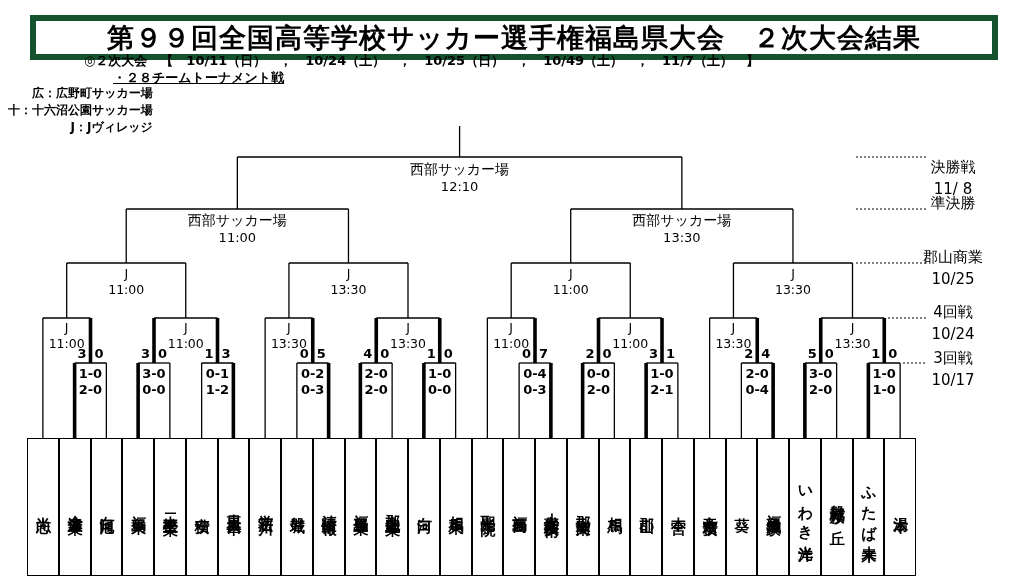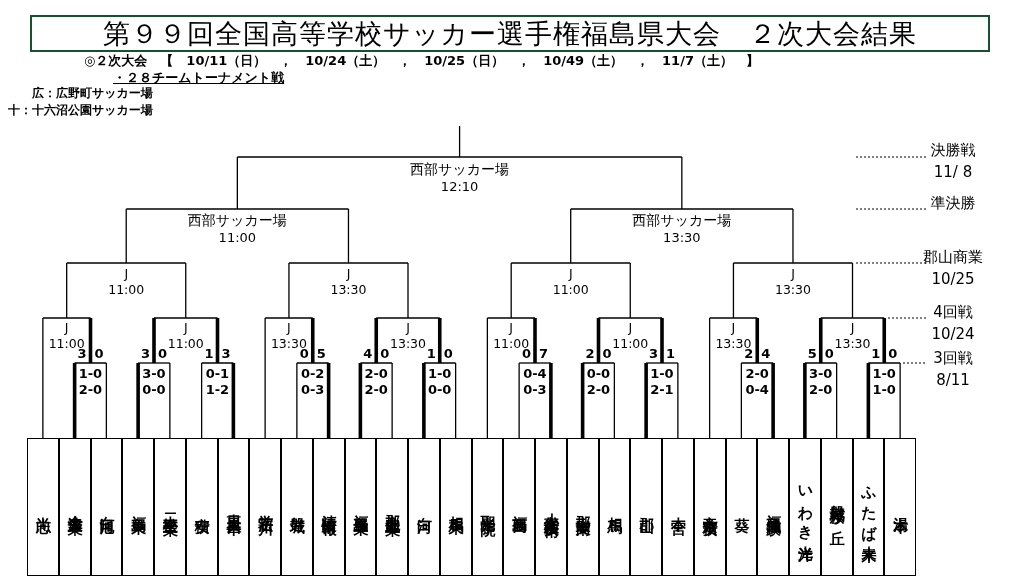--- a/index.html
+++ b/index.html
@@ -1,19 +1,19 @@
 <!DOCTYPE html>
 <html><head>
 <meta charset="utf-8">
 <style>
   html,body{margin:0;padding:0;background:#fff;}
   body{font-family:"DejaVu Sans","Liberation Sans",sans-serif;color:#000;}
   .page{position:relative;width:1020px;height:580px;background:#fff;overflow:hidden;}
-  .title-box{position:absolute;left:30px;top:15px;width:956px;height:33px;border:2px solid #14532d;
-    display:flex;align-items:center;justify-content:center;font-weight:400;font-size:27px;
+  .title-box{position:absolute;left:30px;top:15px;width:956px;height:33px;border:6px solid #14532d;
+    display:flex;align-items:center;justify-content:center;font-weight:700;font-size:27px;
     letter-spacing:1px;white-space:nowrap;}
   .subtitle{position:absolute;left:84px;top:52px;font-size:13px;font-weight:bold;white-space:nowrap;}
   .format-note{position:absolute;left:113px;top:69px;font-size:13px;font-weight:bold;
     text-decoration:underline;white-space:nowrap;text-align:right;}
   .legend{position:absolute;left:8px;top:85px;}
   .legend-item{font-size:12px;font-weight:600;line-height:17px;white-space:nowrap;text-align:right;}
   .round-label{position:absolute;left:893px;width:120px;text-align:center;font-size:15px;
     line-height:22px;white-space:nowrap;}
   .bracket-layer{position:absolute;left:0;top:0;}
   .team-box{position:absolute;top:438px;height:138px;box-sizing:border-box;border:1px solid #000;
@@ -26,40 +26,41 @@
 
 <div class="page">
 
   <div class="title-box">第９９回全国高等学校サッカー選手権福島県大会　２次大会結果</div>
   <div class="subtitle">◎２次大会　【　10/11（日）　，　10/24（土）　，　10/25（日）　，　10/49（土）　，　11/7（土）　】</div>
   <div class="format-note">・２８チームトーナメント戦</div>
 
   <div class="legend">
     <div class="legend-item">広：広野町サッカー場</div>
     <div class="legend-item">十：十六沼公園サッカー場</div>
-  </div>
-
-  <div class="round-label" style="top:139px">
+    <div class="legend-item">J：Jヴィレッジ</div>
+  </div>
+
+  <div class="round-label" style="top:156px">
     <div>決勝戦</div>
     <div>11/ 8</div>
   </div>
   <div class="round-label" style="top:192px">
     <div>準決勝</div>
   </div>
   <div class="round-label" style="top:246px">
     <div>郡山商業</div>
     <div>10/25</div>
   </div>
   <div class="round-label" style="top:301px">
     <div>4回戦</div>
     <div>10/24</div>
   </div>
   <div class="round-label" style="top:347px">
     <div>3回戦</div>
-    <div>8/11</div>
+    <div>10/17</div>
   </div>
 
   <svg class="bracket-layer" id="bracket-svg" width="1020" height="580">
       <line x1="74.625" y1="363" x2="106.375" y2="363" stroke="#000" stroke-width="1.3"></line>
       <line x1="74.625" y1="363" x2="74.625" y2="438" stroke="#000" stroke-width="3.6"></line>
       <line x1="106.375" y1="363" x2="106.375" y2="438" stroke="#000" stroke-width="1.3"></line>
       <text x="86.5" y="358" font-size="13" text-anchor="end" font-weight="bold" fill="#000">3</text>
       <text x="94.5" y="358" font-size="13" text-anchor="start" font-weight="bold" fill="#000">0</text>
       <text x="78.625" y="378" font-size="13" text-anchor="start" font-weight="bold" fill="#000">1-0</text>
       <text x="78.625" y="394" font-size="13" text-anchor="start" font-weight="bold" fill="#000">2-0</text>

